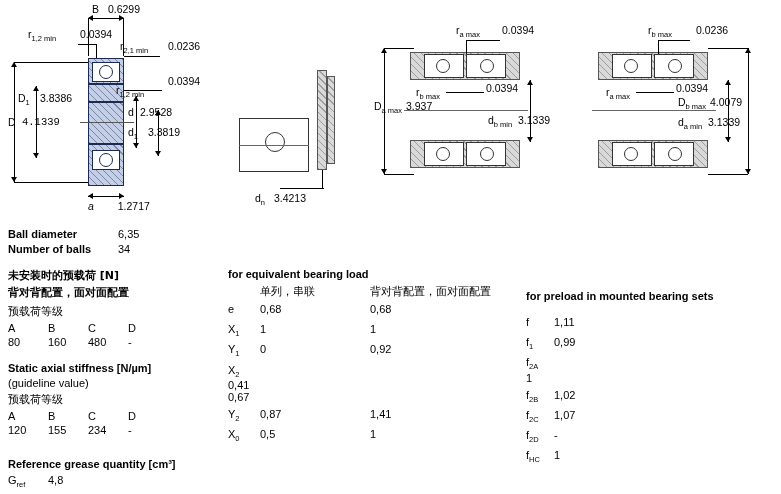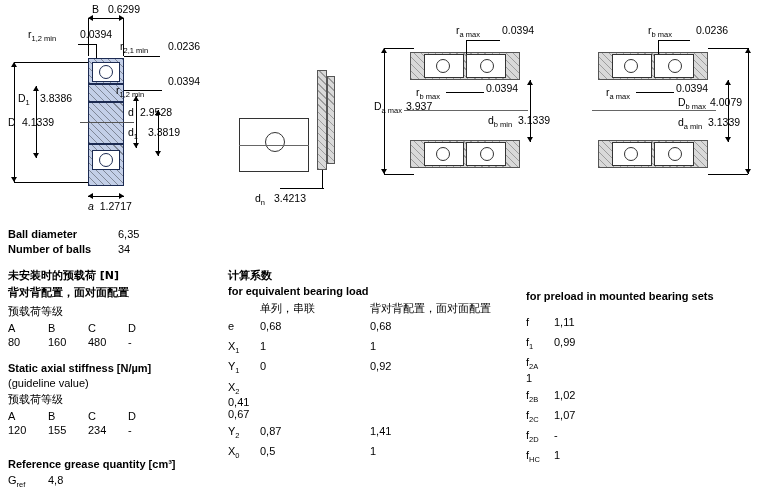--- a/index.html
+++ b/index.html
@@ -84,21 +84,21 @@
   </div>
   <div class="abs lbl" style="left:168px;top:75px;">0.0394</div>
   <div class="abs dim-line hline" style="left:124px;top:90px;width:38px;"></div>
 
   <div class="abs lbl" style="left:18px;top:92px;">
     <span>D</span><span class="sub">1</span>
   </div>
   <div class="abs lbl" style="left:40px;top:92px;">3.8386</div>
 
   <div class="abs lbl" style="left:8px;top:116px;">D</div>
-  <div class="abs lbl" style="left:22px;top:116px;">4.1339</div>
+  <div class="abs lbl" style="left:22px;top:116px;font-family:Liberation Mono, monospace;">4.1339</div>
 
   <div class="abs lbl" style="left:128px;top:106px;">d</div>
   <div class="abs lbl" style="left:140px;top:106px;">2.9528</div>
 
   <div class="abs lbl" style="left:128px;top:126px;">
     <span>d</span><span class="sub">1</span>
   </div>
   <div class="abs lbl" style="left:148px;top:126px;">3.3819</div>
 
   <div class="abs dim-line vline" style="left:14px;top:62px;height:120px;"></div>
@@ -115,21 +115,21 @@
   <div class="abs arrow-d" style="left:133px;top:143px;"></div>
   <div class="abs dim-line vline" style="left:158px;top:110px;height:46px;"></div>
   <div class="abs arrow-u" style="left:155px;top:110px;"></div>
   <div class="abs arrow-d" style="left:155px;top:151px;"></div>
 
   <div class="abs dim-line hline" style="left:88px;top:196px;width:36px;"></div>
   <div class="abs arrow-l" style="left:88px;top:193px;"></div>
   <div class="abs arrow-r" style="left:119px;top:193px;"></div>
   <div class="abs lbl" style="left:88px;top:200px;">
     <span style="font-style:italic;">a</span>
-    <span style="margin-left:3px;">1.2717</span>
+    <span style="margin-left:21px;">1.2717</span>
   </div>
 </div>
 
 <div class="abs" style="left:225px;top:0;width:130px;height:215px;">
   <div class="abs hatch-grey" style="left:92px;top:70px;width:10px;height:100px;"></div>
   <div class="abs hatch-grey" style="left:102px;top:76px;width:8px;height:88px;"></div>
   <div class="abs white-box" style="left:14px;top:118px;width:70px;height:54px;"></div>
   <div class="abs ball" style="left:40px;top:132px;width:20px;height:20px;"></div>
   <div class="abs dim-line hline" style="left:14px;top:145px;width:70px;background:#666;"></div>
   <div class="abs dim-line vline" style="left:97px;top:170px;height:18px;"></div>
@@ -284,21 +284,20 @@
   <div class="bold" style="margin-bottom:4px;">Reference grease quantity [cm³]</div>
   <div style="display:flex;">
     <div style="width:40px;">
       <span>G</span><span class="sub">ref</span>
     </div>
     <div>4,8</div>
   </div>
 </div>
 
 <div class="abs" style="left:228px;top:268px;width:290px;">
-  <div class="bold cn" style="margin-bottom:2px;">计算系数</div>
   <div class="bold" style="margin-bottom:4px;">for equivalent bearing load</div>
   <div style="display:flex;margin-bottom:4px;">
     <div style="width:32px;"></div>
     <div class="cn" style="width:110px;">单列，串联</div>
     <div class="cn">背对背配置，面对面配置</div>
   </div>
   <div>
     <div style="display:flex;margin-bottom:5px;">
       <div style="width:32px;"><span>e</span><span class="sub"></span></div>
       <div style="width:110px;">0,68</div>

